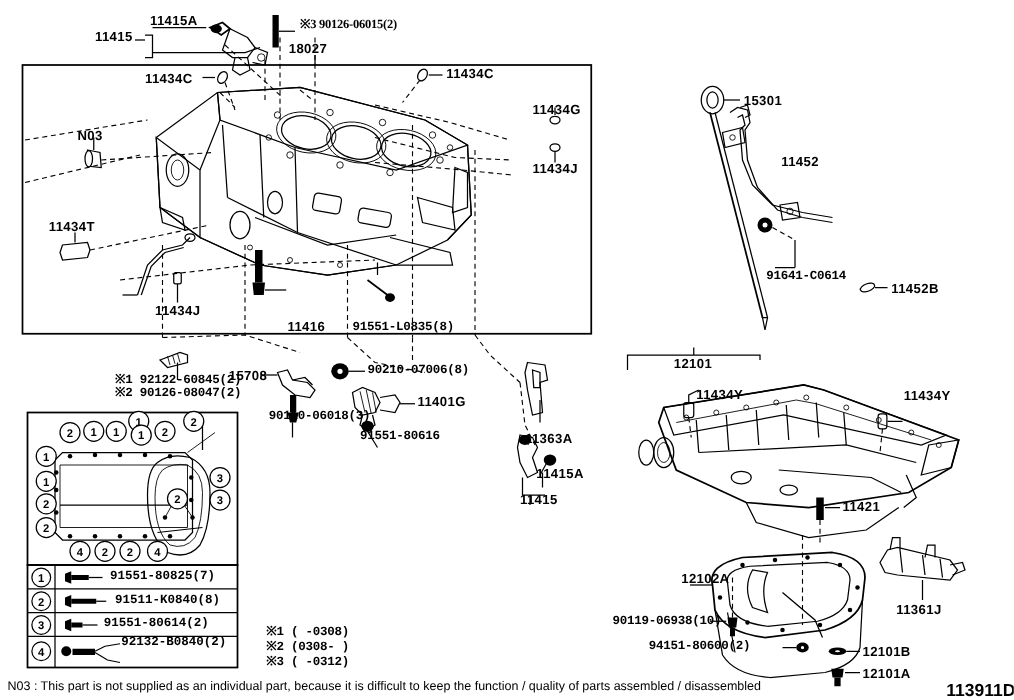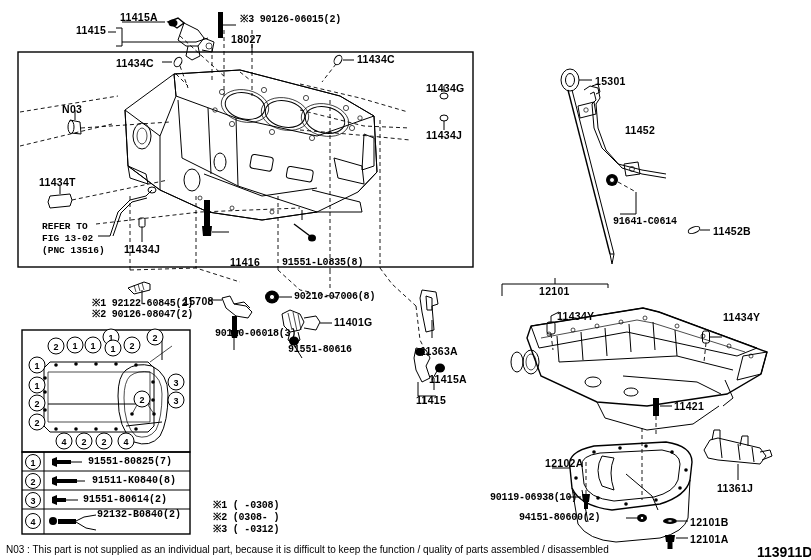--- a/index.html
+++ b/index.html
@@ -461,34 +461,31 @@
     <path class="s" d="M8,2 L10,-8 L16,-8 L16,2"></path>
     <path class="s" d="M36,8 L38,-2 L44,-2 L44,8"></path>
     <path class="s" d="M56,14 L66,12 L68,18 L58,22"></path>
     <line class="s" x1="34" y1="26" x2="34" y2="42"></line>
   </g>
 
 </svg>
 
 <div class="lbl" style="left:76px;top:24px;">11415</div>
 <div class="lbl" style="left:120px;top:11px;">11415A</div>
-<div class="lbl mono" style="left:240px;top:11px;">※3 90126-06015(2)</div>
+<div class="lbl mono" style="left:240px;top:11px;font-family:Liberation Serif, serif;">※3 90126-06015(2)</div>
 <div class="lbl" style="left:231px;top:33px;">18027</div>
 <div class="lbl" style="left:116px;top:57px;">11434C</div>
 <div class="lbl" style="left:357px;top:53px;">11434C</div>
 <div class="lbl" style="left:426px;top:82px;">11434G</div>
 <div class="lbl" style="left:426px;top:129px;">11434J</div>
 <div class="lbl" style="left:62px;top:103px;">N03</div>
 <div class="lbl" style="left:39px;top:176px;">11434T</div>
 <div class="lbl" style="left:124px;top:243px;">11434J</div>
 <div class="lbl" style="left:230px;top:256px;">11416</div>
 <div class="lbl mono" style="left:282px;top:257px;">91551-L0835(8)</div>
-<div class="refbox" style="left:42px;top:221px;">REFER TO
-FIG 13-02
-(PNC 13516)</div>
 
 <div class="lbl" style="left:595px;top:75px;">15301</div>
 <div class="lbl" style="left:625px;top:124px;">11452</div>
 <div class="lbl mono" style="left:613px;top:216px;">91641-C0614</div>
 <div class="lbl" style="left:713px;top:225px;">11452B</div>
 
 <div class="lbl mono" style="left:92px;top:295px;">※1 92122-60845(2)</div>
 <div class="lbl mono" style="left:92px;top:306px;">※2 90126-08047(2)</div>
 <div class="lbl" style="left:183px;top:295px;">15708</div>
 <div class="lbl mono" style="left:215px;top:328px;">90110-06018(3)</div>

